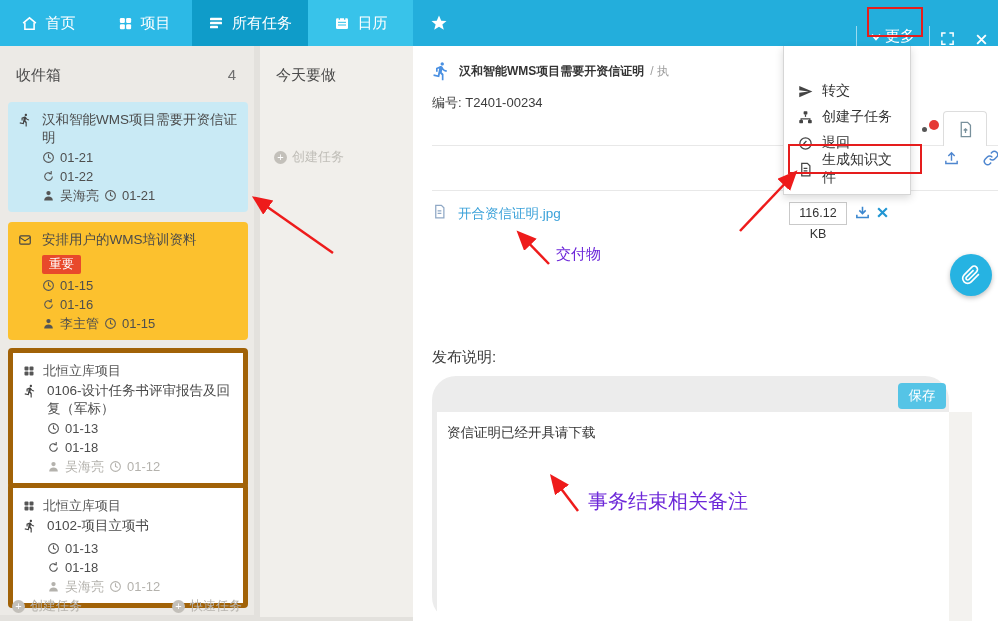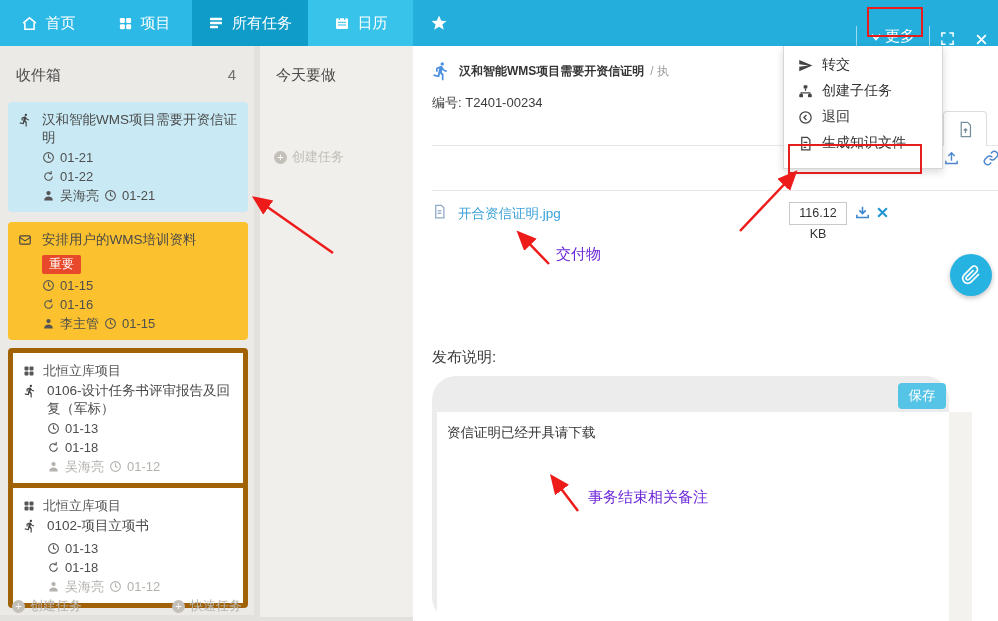--- a/index.html
+++ b/index.html
@@ -61,31 +61,31 @@
   .attach-dl { position:absolute; left:422px; top:2px; color:#3b87cf; cursor:pointer; }
   .attach-x { position:absolute; left:444px; top:3px; color:#2196d3; cursor:pointer; }
   .fab { position:absolute; left:537px; top:208px; width:42px; height:42px; border-radius:50%; background:#26b3e2; box-shadow:0 2px 5px rgba(0,0,0,.25); display:flex; align-items:center; justify-content:center; color:#fff; cursor:pointer; }
   .publish-label { position:absolute; left:19px; top:302px; font-size:15px; color:#3c3c3c; }
   .publish-box { position:absolute; left:19px; top:330px; width:517px; height:245px; background:#ececec;border-radius:24px; }
   .save-btn { position:absolute; right:3px; top:7px; width:48px; height:26px; background:#55c4e6; color:#fff; font-size:13.5px; border:none; border-radius:4px; cursor:pointer; }
   .editor { position:absolute; left:5px; top:36px; width:512px; height:209px; background:#fff; padding:12px 10px; font-size:13.5px; color:#333; }
   .right-gutter { position:absolute; left:536px; top:366px; width:23px; height:209px; background:#f3f2ef; }
 
   
-  .dropdown { position:absolute; left:783px; top:46px; width:160px; padding:6px 0 12px 0; background:#fff; border:1px solid #d6d6d6; border-top:none; box-shadow:0 3px 8px rgba(0,0,0,.15); z-index:20; }
+  .dropdown { position:absolute; left:783px; top:46px; width:128px; padding:32px 0 12px 0; background:#fff; border:1px solid #d6d6d6; border-top:none; box-shadow:0 3px 8px rgba(0,0,0,.15); z-index:20; }
   .menu-item { display:flex; align-items:center; gap:9px; height:26px; padding:0 14px; font-size:14px; color:#333; cursor:pointer; }
   .menu-item .mi-ic { color:#444; display:flex; }
 
   
   .red-box { position:absolute; border:2px solid #e51d1d; z-index:35; pointer-events:none; }
   .rb-more { left:867px; top:7px; width:56px; height:30px; }
   .rb-menu { left:788px; top:144px; width:134px; height:30px; }
   .anno-label { position:absolute; color:#6d28d9; z-index:35; pointer-events:none; }
   .anno-deliverable { left:556px; top:245px; font-size:15px; }
-  .anno-note { left:588px; top:488px; font-size:15px; }
+  .anno-note { left:588px; top:488px; font-size:20px; }
   #anno-svg { position:absolute; left:0; top:0; width:998px; height:621px; z-index:34; pointer-events:none; }
 </style>
 </head>
 <body>
 
 <div id="app">
 
   <div class="navbar">
     <div class="nav-tab t-home">
       <svg width="17" height="17" viewBox="0 0 24 24" fill="none" stroke="#fff" stroke-width="2.2">

